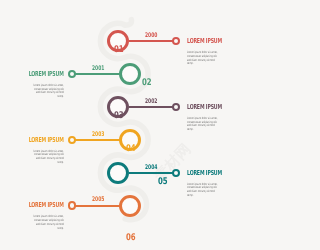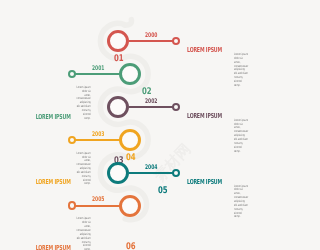--- a/index.html
+++ b/index.html
@@ -3,31 +3,31 @@
 <meta charset="utf-8">
 <style>
   html,body{margin:0;padding:0;}
   body{width:250px;height:250px;overflow:hidden;background:#f7f6f4;
        font-family:"DejaVu Sans Condensed","DejaVu Sans",sans-serif;
        -webkit-font-smoothing:antialiased;text-rendering:geometricPrecision;}
   #stage{position:relative;width:250px;height:250px;overflow:hidden;opacity:0.999;}
   .bg{position:absolute;left:0;top:0;}
   .node{position:absolute;width:22px;height:22px;border-radius:50%;
         box-sizing:border-box;border:3.35px solid #000;background:#fcfbfa;}
-  .node i{position:absolute;left:0.8px;top:16px;width:100%;height:100%;
+  .node i{position:absolute;left:0.8px;top:7px;width:100%;height:100%;
         font-size:9.2px;font-weight:bold;font-style:normal;line-height:19px;
         text-align:center;letter-spacing:-0.1px;}
   .node i b{display:inline-block;transform:scaleX(.84);font-weight:bold;}
   .conn{position:absolute;height:2px;}
   .dot{position:absolute;width:8.2px;height:8.2px;border-radius:50%;
         box-sizing:border-box;border:2.9px solid #000;background:#faf9f7;}
   .yr{position:absolute;font-size:6.4px;font-weight:bold;line-height:1;
       letter-spacing:0px;white-space:nowrap;transform:scaleX(.78);transform-origin:left top;}
   .yr b{font-weight:bold;}
-  .blk{position:absolute;width:40px;display:flex;align-items:flex-start;margin-top:9px;}
+  .blk{position:absolute;width:40px;display:flex;flex-direction:column;align-items:flex-start;}
   .blk p{width:35.9px;}
   .blk.ra p{margin-left:4.1px;transform-origin:right top;}
   .blk h3{margin:0;font-size:6.9px;font-weight:bold;letter-spacing:-0.2px;
       line-height:1;white-space:nowrap;transform:scaleX(.75);transform-origin:left top;
       display:inline-block;}
   .blk h3 b{font-weight:bold;}
   .blk.ra{align-items:flex-end;}
   .blk.ra h3{transform-origin:right top;}
   .blk p{margin:0;font-size:2.95px;line-height:3.85px;color:#6f6f6f;
       font-weight:normal;letter-spacing:-0.05px;transform:scaleX(.85);transform-origin:left top;}
@@ -58,21 +58,21 @@
         <i style="color: rgb(76, 157, 120); margin-left: 16px;"><b>02</b></i>
       </div>
       <div class="conn" style="background: rgb(76, 157, 120); top: 73.3px; left: 71.6px; width: 48.1px;"></div>
       <div class="dot" style="border-color: rgb(76, 157, 120); left: 67.5px; top: 69.8px;"></div>
       <div class="yr" style="color: rgb(76, 157, 120); top: 64.8px; left: 91.5px;"><b>2001</b></div>
       <div class="blk ra" style="top: 70.8px; left: 23.5px; text-align: right;">
         <h3 style="color: rgb(76, 157, 120);"><b>LOREM IPSUM</b></h3>
         <p style="margin-top: 6.1px;">Lorem ipsum dolor sit amet, consectetuer adipiscing elit sed diam nonumy eirmod temp.</p>
       </div>
       <div class="node" style="left: 107px; top: 95.8px; border-color: rgb(110, 80, 95);">
-        <i style="color: rgb(110, 80, 95); margin-top: 36px;"><b>03</b></i>
+        <i style="color: rgb(110, 80, 95);"><b>03</b></i>
       </div>
       <div class="conn" style="background: rgb(110, 80, 95); top: 106.2px; left: 128.5px; width: 47.5px;"></div>
       <div class="dot" style="border-color: rgb(110, 80, 95); left: 171.9px; top: 102.7px;"></div>
       <div class="yr" style="color: rgb(110, 80, 95); top: 97.7px; left: 145px;"><b>2002</b></div>
       <div class="blk" style="top: 103.7px; left: 187.3px; text-align: left;">
         <h3 style="color: rgb(110, 80, 95);"><b>LOREM IPSUM</b></h3>
         <p style="margin-top: 6.1px;">Lorem ipsum dolor sit amet, consectetuer adipiscing elit sed diam nonumy eirmod temp.</p>
       </div>
       <div class="node" style="left: 119.2px; top: 128.7px; border-color: rgb(240, 165, 33);">
         <i style="color: rgb(240, 165, 33);"><b>04</b></i>

